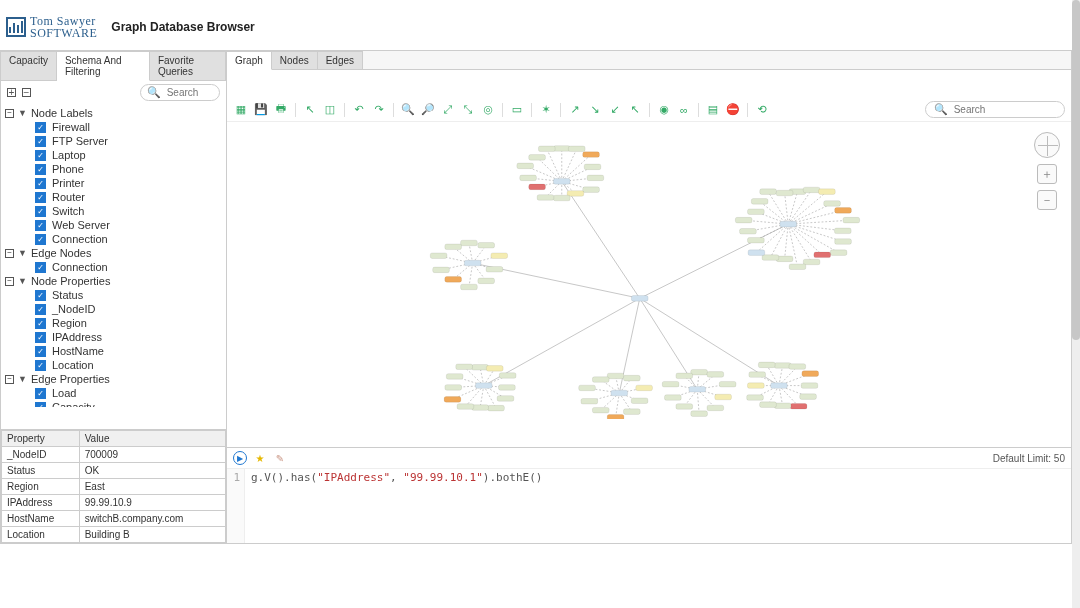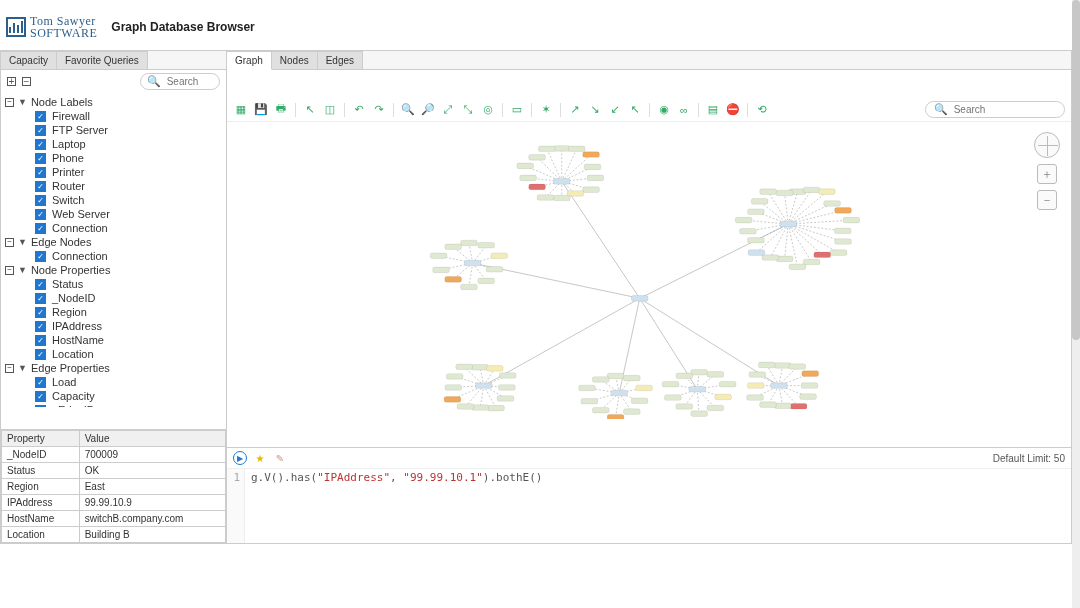--- a/index.html
+++ b/index.html
@@ -104,20 +104,21 @@
       </div>
     </div>
     <div class="title">Graph Database Browser</div>
   </div>
 
   <div class="main">
 
     <div class="left-pane">
       <div class="tab-strip">
         <div class="tab">Capacity</div>
+        <div class="tab active">Schema And Filtering</div>
         <div class="tab">Favorite Queries</div>
       </div>
       <div class="tree-tools">
         <span class="sq">+</span>
         <span class="sq">−</span>
         <div class="tree-search">
           <span style="color:#888">🔍</span>
           <input placeholder="Search" style="">
         </div>
       </div>

